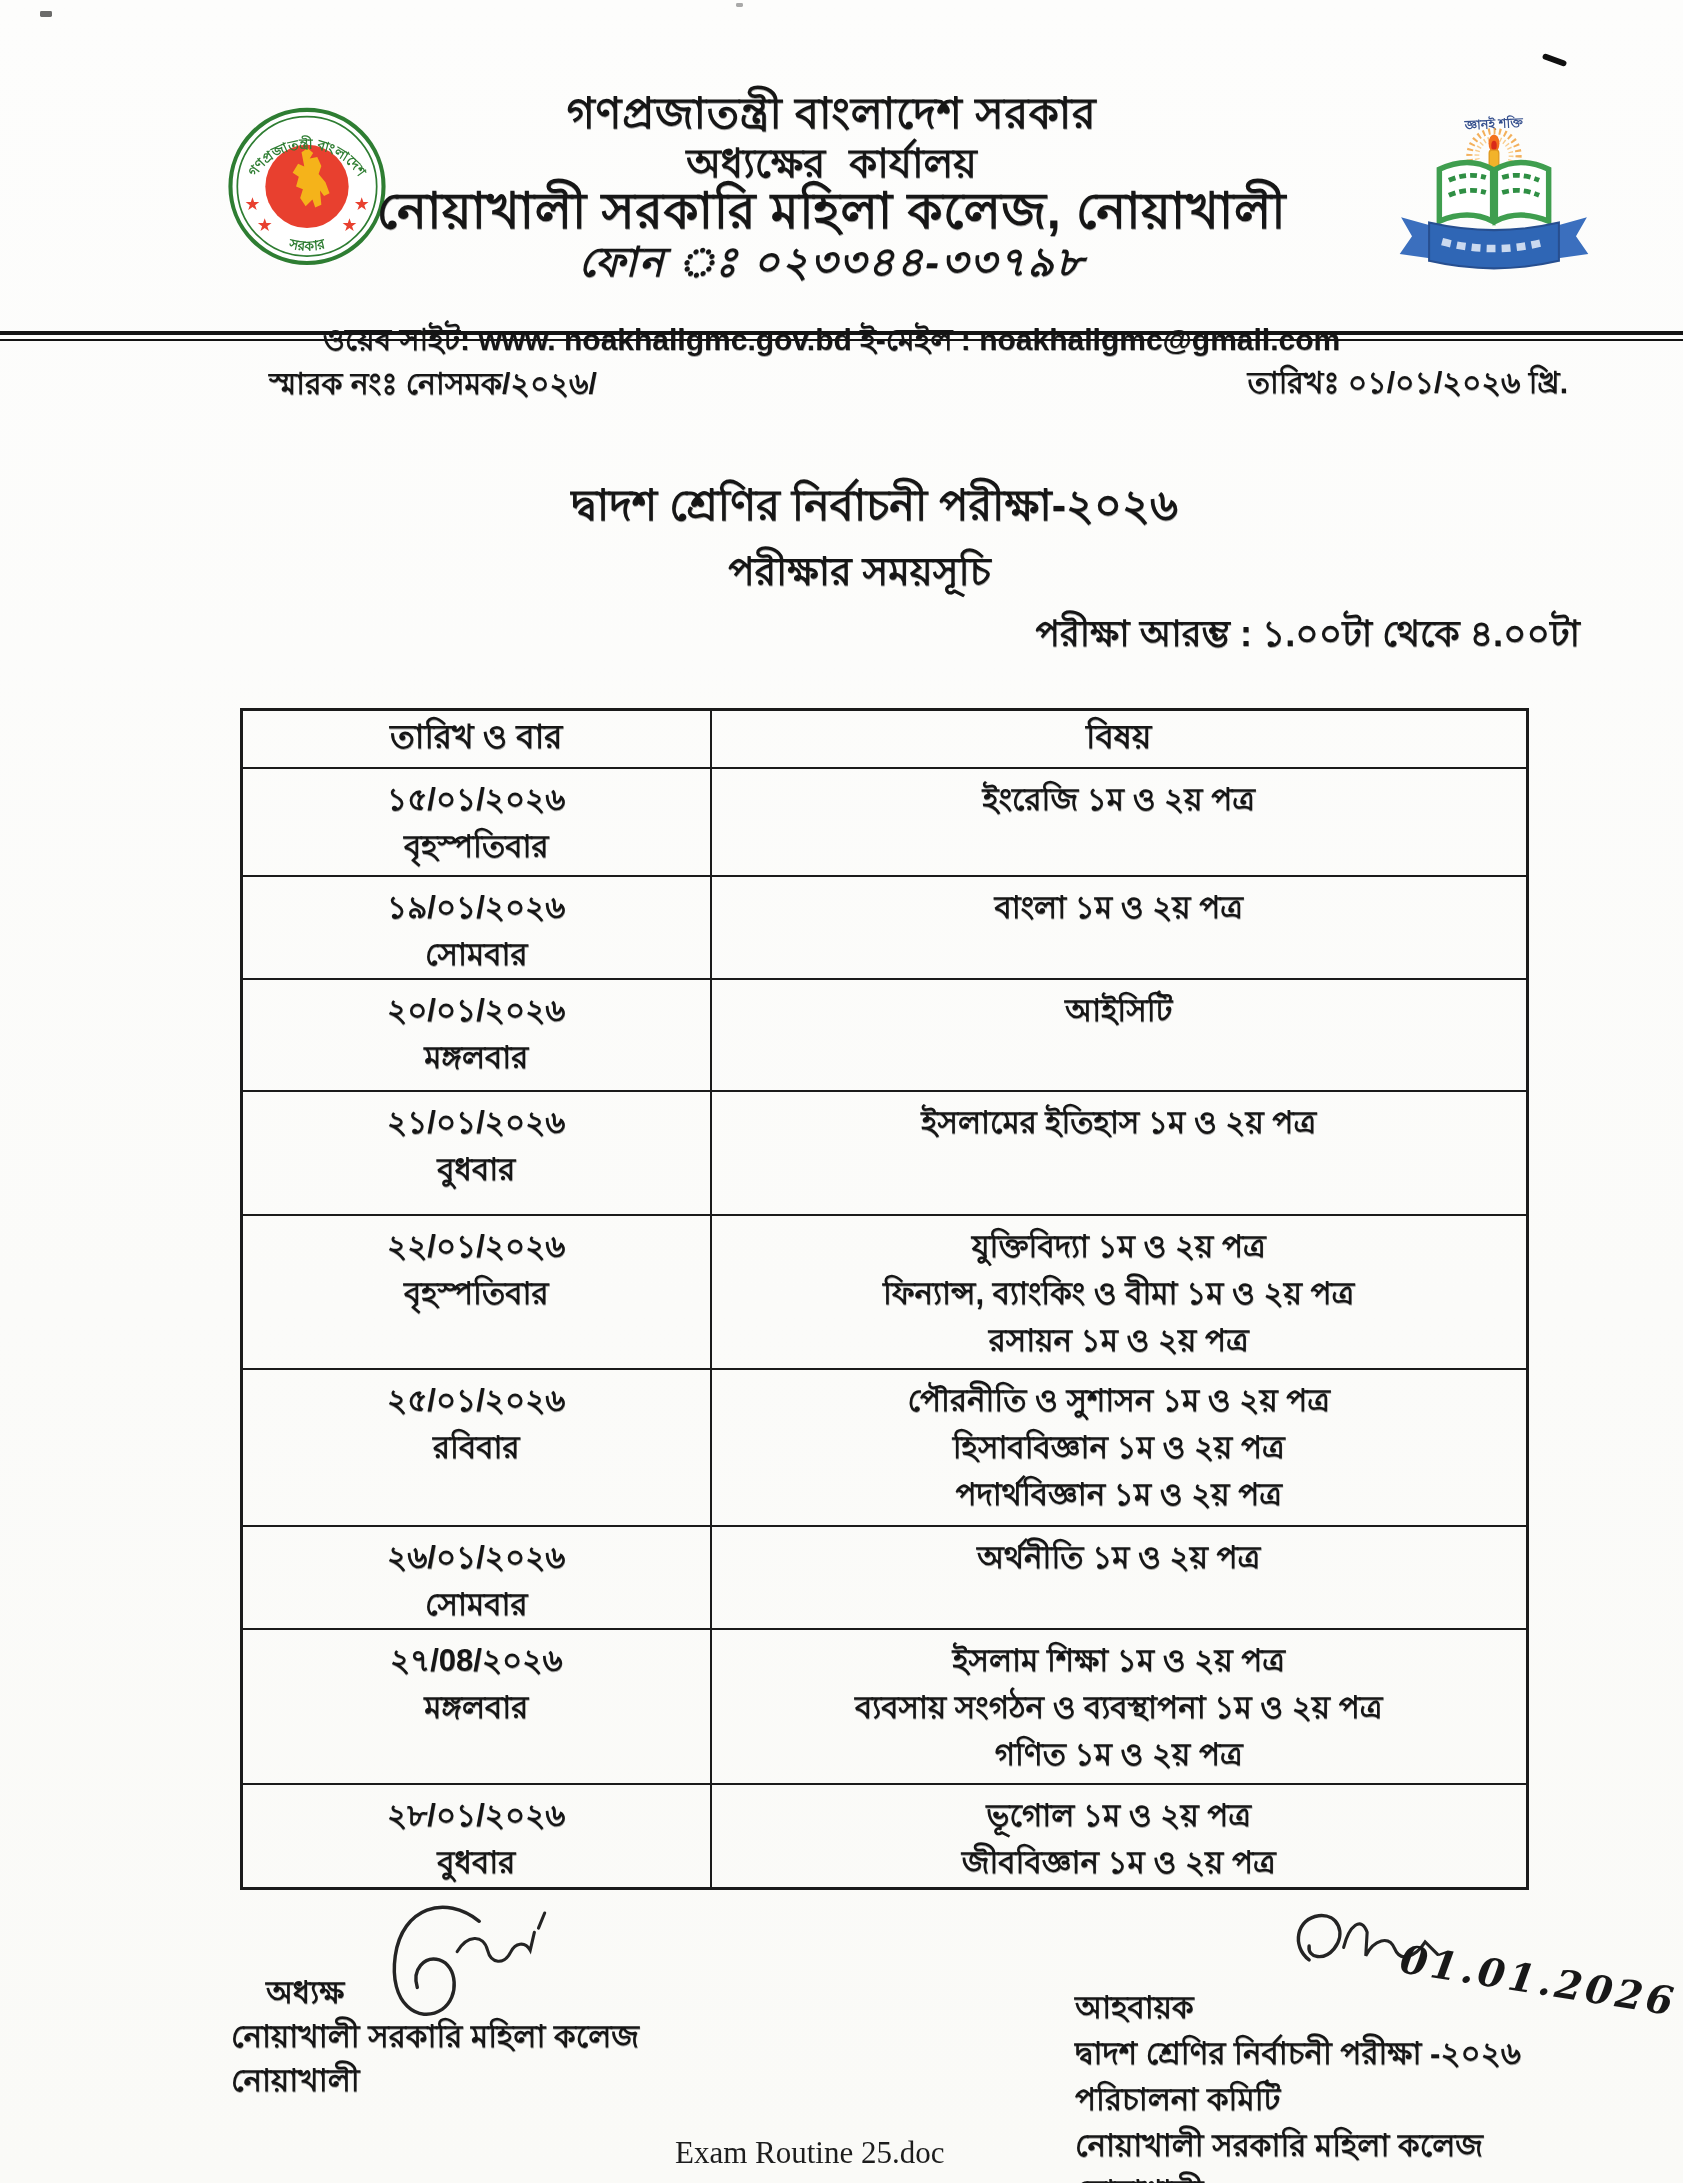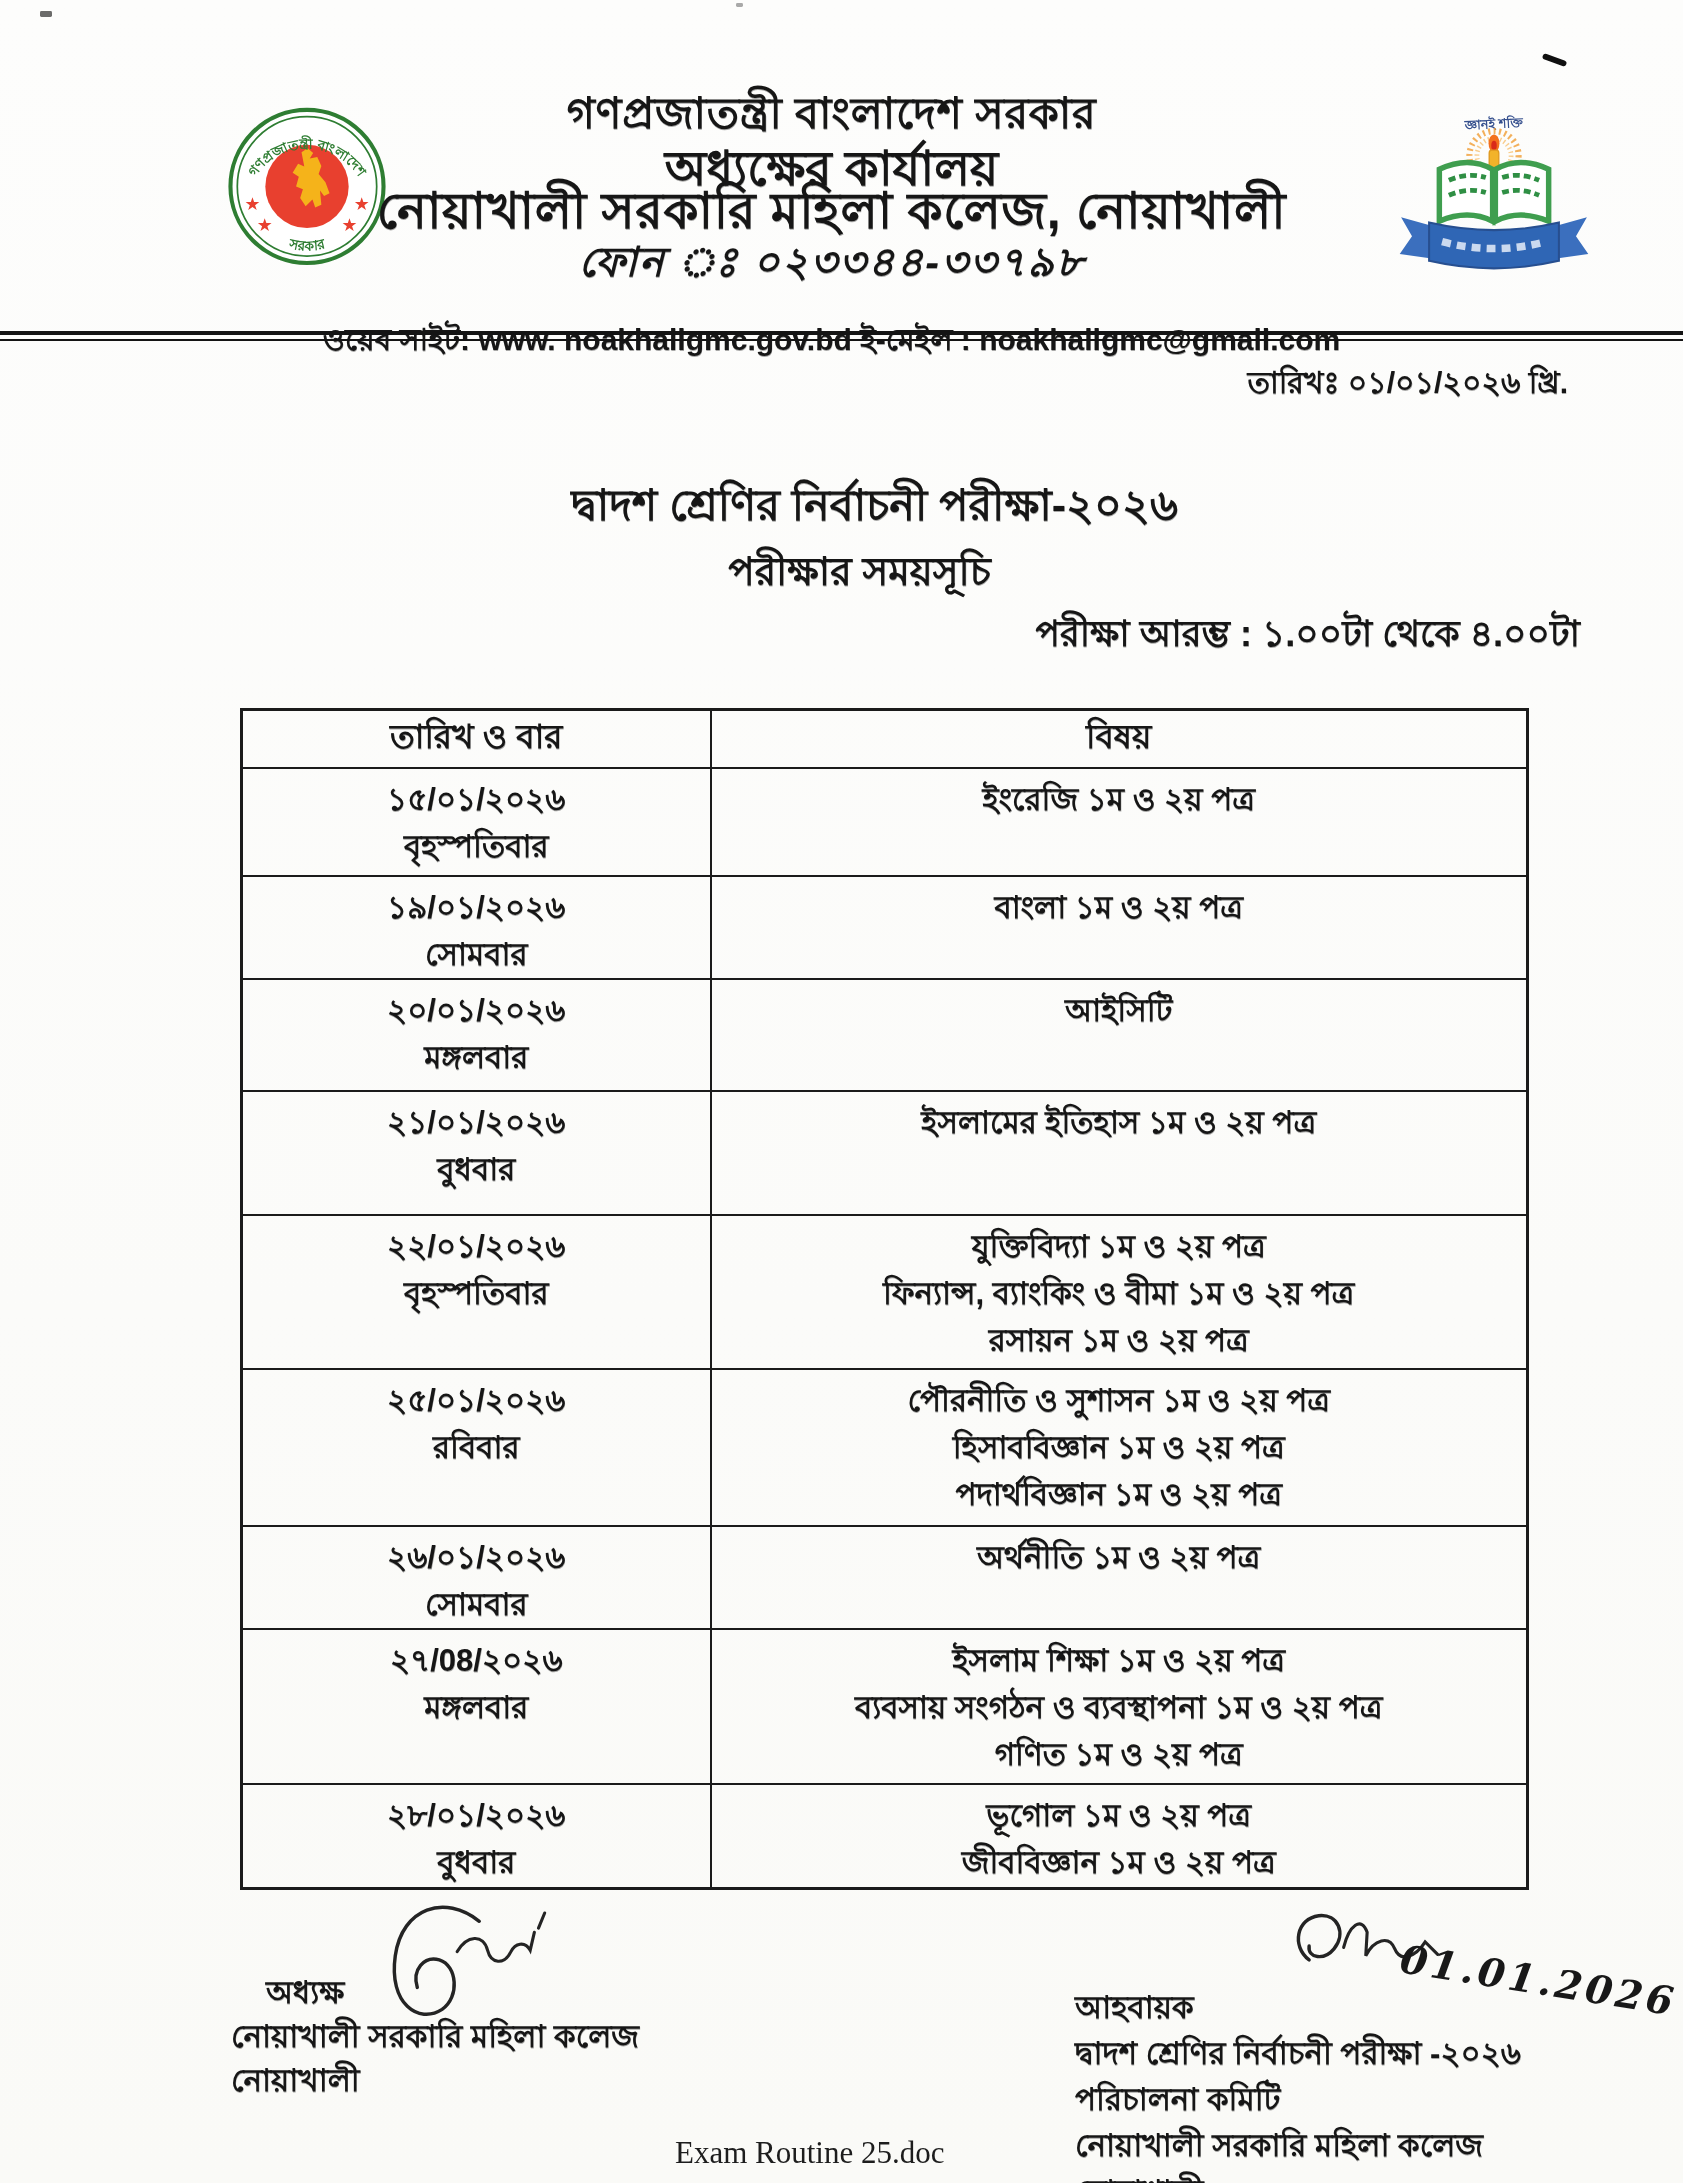--- a/index.html
+++ b/index.html
@@ -10,21 +10,21 @@
     font-family:"Liberation Sans",sans-serif;
     color:#161616;
     overflow:hidden;
   }
   .bn{text-shadow:0.3px 0.6px 0.6px rgba(10,10,10,0.35);}
   .abs{position:absolute;}
   .center-line{left:0;width:1663px;text-align:center;font-weight:bold;white-space:nowrap;}
 
   
   .h-gov{top:81px;font-size:43px;letter-spacing:0.7px;}
-  .h-office{top:132px;font-size:48px;}
+  .h-office{top:132px;font-size:40px;font-family:Liberation Mono, monospace;}
   .h-college{top:173px;font-size:50px;letter-spacing:0.7px;}
   .h-phone{top:230px;font-size:41px;font-style:italic;letter-spacing:2.1px;}
   .h-web{top:280px;font-size:30px;margin-top:36px;}
 
   
   .rule{left:0;top:331px;width:1684px;height:4.1px;border-top:4.8px solid #141414;border-bottom:2.8px solid #141414;}
 
   
   .memo-no{left:269px;top:360px;font-size:30px;font-weight:bold;}
   .memo-date{right:116px;top:359px;font-size:30px;font-weight:bold;}
@@ -122,20 +122,21 @@
   </svg>
 
   <div class="abs center-line bn h-gov">গণপ্রজাতন্ত্রী বাংলাদেশ সরকার</div>
   <div class="abs center-line bn h-office">অধ্যক্ষের কার্যালয়</div>
   <div class="abs center-line bn h-college">নোয়াখালী সরকারি মহিলা কলেজ, নোয়াখালী</div>
   <div class="abs center-line bn h-phone">ফোন ঃ ০২৩৩৪৪-৩৩৭৯৮</div>
   <div class="abs center-line bn h-web">ওয়েব সাইট: www. noakhaligmc.gov.bd ই-মেইল : noakhaligmc@gmail.com</div>
 
   <div class="abs rule"></div>
 
+  <div class="abs bn memo-no">স্মারক নংঃ নোসমক/২০২৬/</div>
   <div class="abs bn memo-date">তারিখঃ ০১/০১/২০২৬ খ্রি.</div>
 
   <div class="abs center-line bn t-exam">দ্বাদশ শ্রেণির নির্বাচনী পরীক্ষা-২০২৬</div>
   <div class="abs center-line bn t-sched">পরীক্ষার সময়সূচি</div>
   <div class="abs bn t-time">পরীক্ষা আরম্ভ : ১.০০টা থেকে ৪.০০টা</div>
 
   <div class="abs tbl-wrap">
     <table class="routine bn">
       <colgroup>
           <col style="width:469px">

